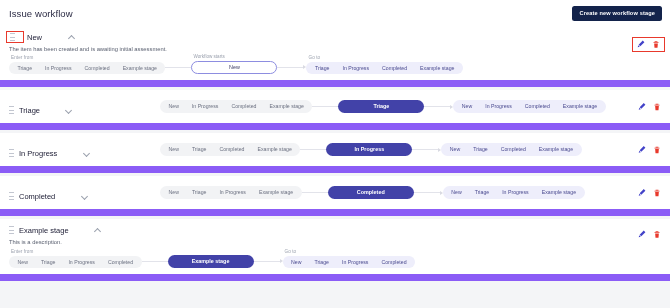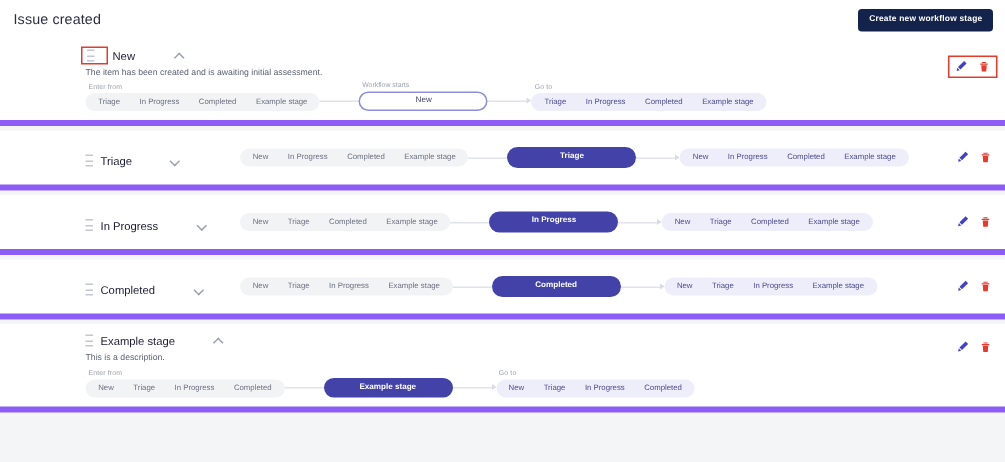--- a/index.html
+++ b/index.html
@@ -34,22 +34,21 @@
     cursor: pointer;
     white-space: nowrap;
     font-family: "Liberation Sans", sans-serif;
   }
 
   
   .cards { padding: 0; }
   .card {
     background: #ffffff;
     position: relative;
-    border-bottom: 4px solid #8b5cf6;
-    padding-left: 48px;
+    border-bottom: 7px solid #8b5cf6;
   }
   .card.gap { margin-top: 3px; }
 
   .card-head {
     display: flex;
     align-items: center;
     padding: 0 9px;
     position: relative;
   }
   .card.expanded .card-head { height: 18px; padding-top: 4px; }
@@ -207,21 +206,21 @@
     font-weight: bold;
   }
   .spacer-lbl { height: 6.1px; }
 </style>
 </head>
 <body>
 
 <div class="page">
 
   <div class="header">
-    <div class="page-title">Issue created</div>
+    <div class="page-title">Issue workflow</div>
     <button class="create-btn">Create new workflow stage</button>
   </div>
 
   <div class="cards" id="cards">
       <div class="card expanded">
         <div class="card-head">
           <div class="handle-highlight">
             <div class="drag-handle">
               <i></i>
               <i></i>

